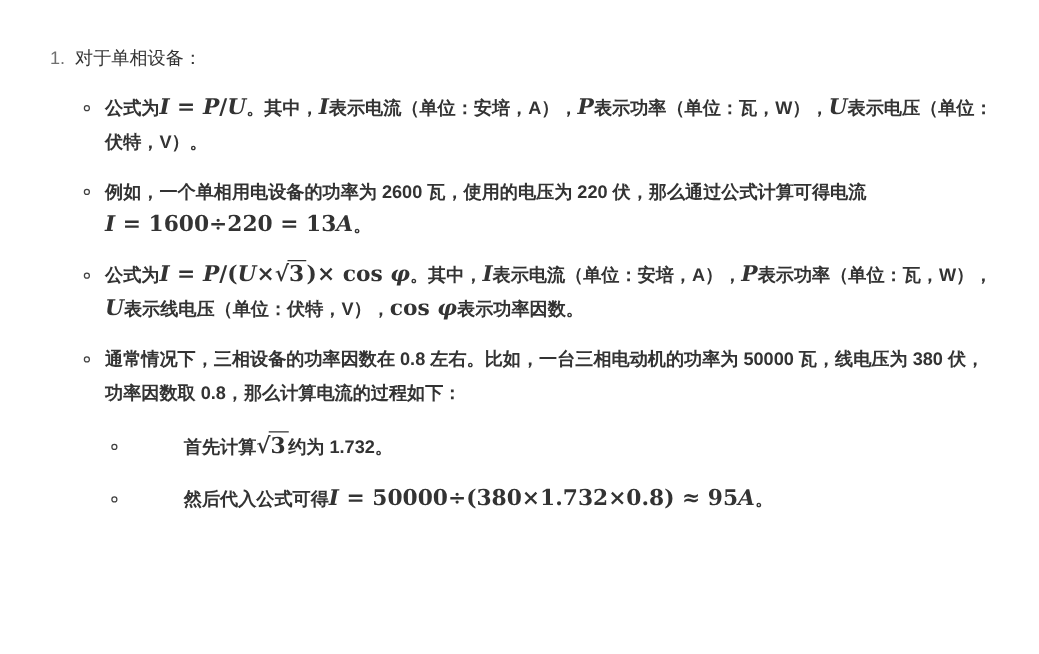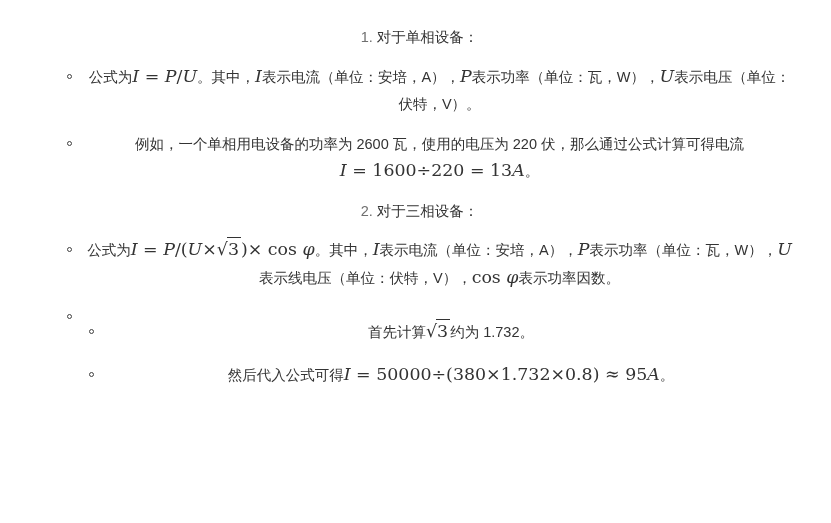--- a/index.html
+++ b/index.html
@@ -11,36 +11,36 @@
   *{box-sizing:border-box;}
   html,body{margin:0;padding:0;}
   body{
     width:831px;height:523px;overflow:hidden;
     background:var(--bg);color:var(--text);
     font-family:"Liberation Sans","DejaVu Sans",sans-serif;
     font-size:14.5px;line-height:1.9;
   }
   .content{padding:24px 36px 0 38px;}
   .intro{margin:0;}
-  .oli{margin-top:0;text-align:center;}
+  .oli{margin-top:10px;}
   .ohead{padding-left:2px;}
   .num{display:inline-block;min-width:20px;color:var(--marker-num);}
   .otitle{color:var(--text);}
   .blist{margin-top:4px;}
   .blist.lvl2{padding-left:29px;}
   .blist.lvl3{padding-left:5px;margin-top:2px;}
   .bli{display:flex;align-items:flex-start;margin:12px 0;}
-  .blist.lvl3 > .bli{margin:15px 0;}
+  .blist.lvl3 > .bli{margin:15px 0;gap:40px;}
   .bcircle{
     flex:none;width:5px;height:5px;border:1.5px solid var(--bullet);
     border-radius:50%;margin-top:10px;margin-right:12px;
     display:inline-block;background:transparent;
   }
   .blist.lvl3 .bcircle{margin-right:13px;}
-  .bwrap{flex:1;min-width:0;}
+  .bwrap{flex:1;min-width:0;font-weight:bold;}
   .btext{}
   .math{
     font-family:"DejaVu Serif","Liberation Serif",serif;
     font-size:1.2em;line-height:1.3;white-space:nowrap;
   }
   .m-var{font-style:italic;}
   .m-mo,.m-mn,.m-fn{font-style:normal;}
   .msqrt{white-space:nowrap;display:inline-block;}
   .msign{display:inline-block;}
   .mrad{
@@ -64,31 +64,31 @@
           </div>
           <div class="bli">
             <span class="bcircle"></span>
             <div class="bwrap">
               <div class="btext"><span class="t">例如，一个单相用电设备的功率为 2600 瓦，使用的电压为 220 伏，那么通过公式计算可得电流</span><span class="math"><span class="m-var">I</span><span class="m-mo"> = </span><span class="m-mn">1600</span><span class="m-mo">÷</span><span class="m-mn">220</span><span class="m-mo"> = </span><span class="m-mn">13</span><span class="m-var">A</span></span><span class="t">。</span></div>
             </div>
           </div>
         </div>
       </div>
       <div class="oli">
-        <div class="ohead"><span class="num">2.</span><span class="otitle">对于三相设备：</span></div>
         <div class="blist lvl2">
           <div class="bli">
             <span class="bcircle"></span>
             <div class="bwrap">
               <div class="btext"><span class="t">公式为</span><span class="math"><span class="m-var">I</span><span class="m-mo"> = </span><span class="m-var">P</span><span class="m-mo">/(</span><span class="m-var">U</span><span class="m-mo">×</span><span class="msqrt"><span class="msign">√</span><span class="mrad">3</span></span><span class="m-mo">)× </span><span class="m-fn">cos </span><span class="m-var">φ</span></span><span class="t">。其中，</span><span class="math"><span class="m-var">I</span></span><span class="t">表示电流（单位：安培，A），</span><span class="math"><span class="m-var">P</span></span><span class="t">表示功率（单位：瓦，W），</span><span class="math"><span class="m-var">U</span></span><span class="t">表示线电压（单位：伏特，V），</span><span class="math"><span class="m-fn">cos </span><span class="m-var">φ</span></span><span class="t">表示功率因数。</span></div>
             </div>
           </div>
           <div class="bli">
             <span class="bcircle"></span>
             <div class="bwrap">
+              <div class="btext"><span class="t">通常情况下，三相设备的功率因数在 0.8 左右。比如，一台三相电动机的功率为 50000 瓦，线电压为 380 伏，功率因数取 0.8，那么计算电流的过程如下：</span></div>
               <div class="blist lvl3">
                 <div class="bli">
                   <span class="bcircle"></span>
                   <div class="bwrap">
                     <div class="btext"><span class="t">首先计算</span><span class="math"><span class="msqrt"><span class="msign">√</span><span class="mrad">3</span></span></span><span class="t">约为 1.732。</span></div>
                   </div>
                 </div>
                 <div class="bli">
                   <span class="bcircle"></span>
                   <div class="bwrap">

